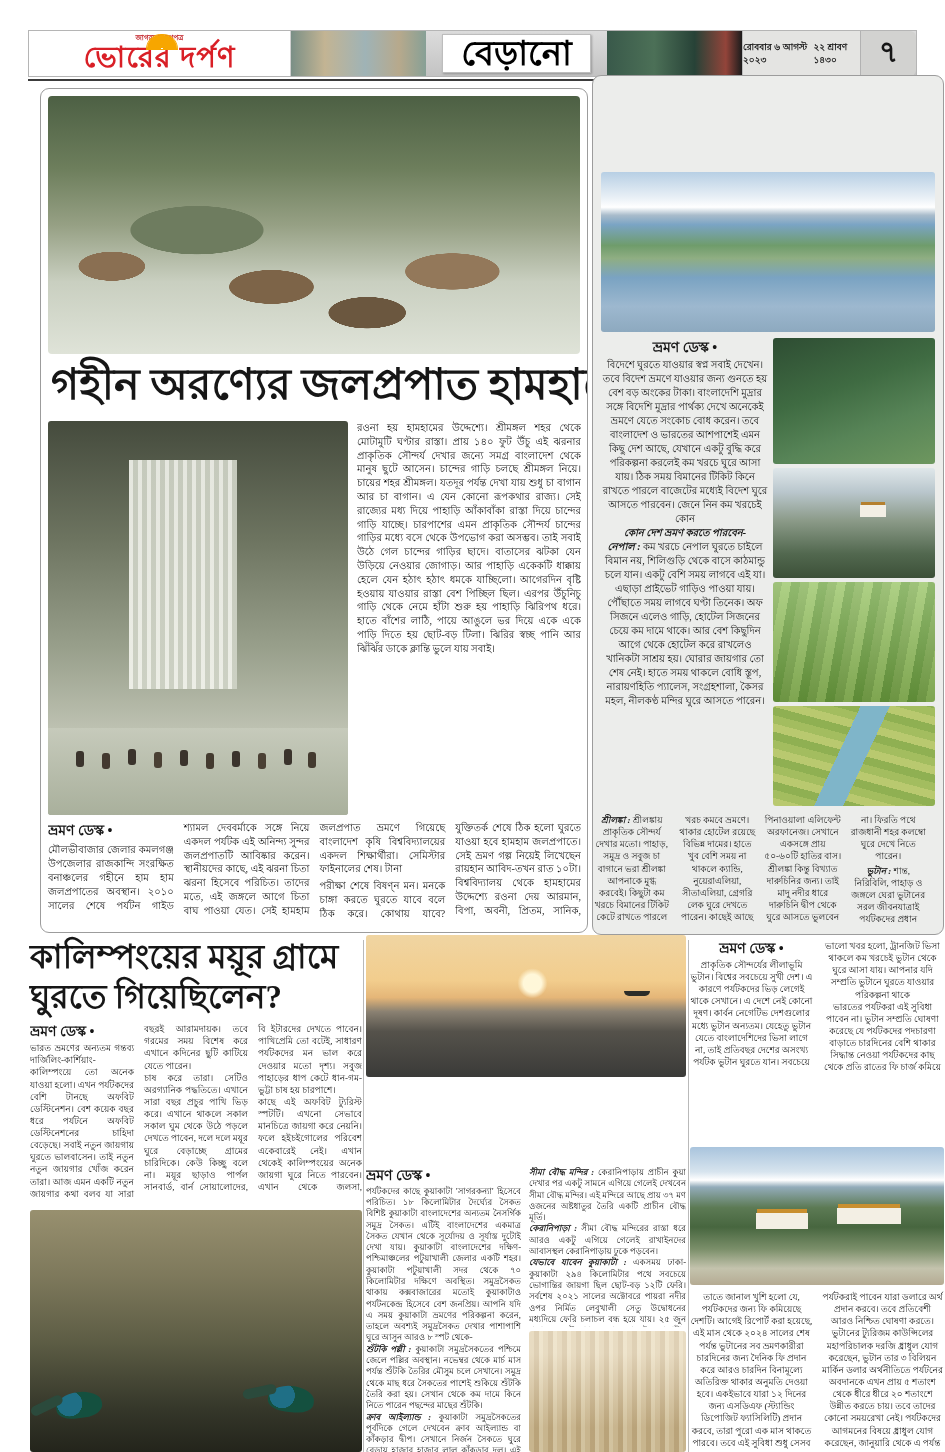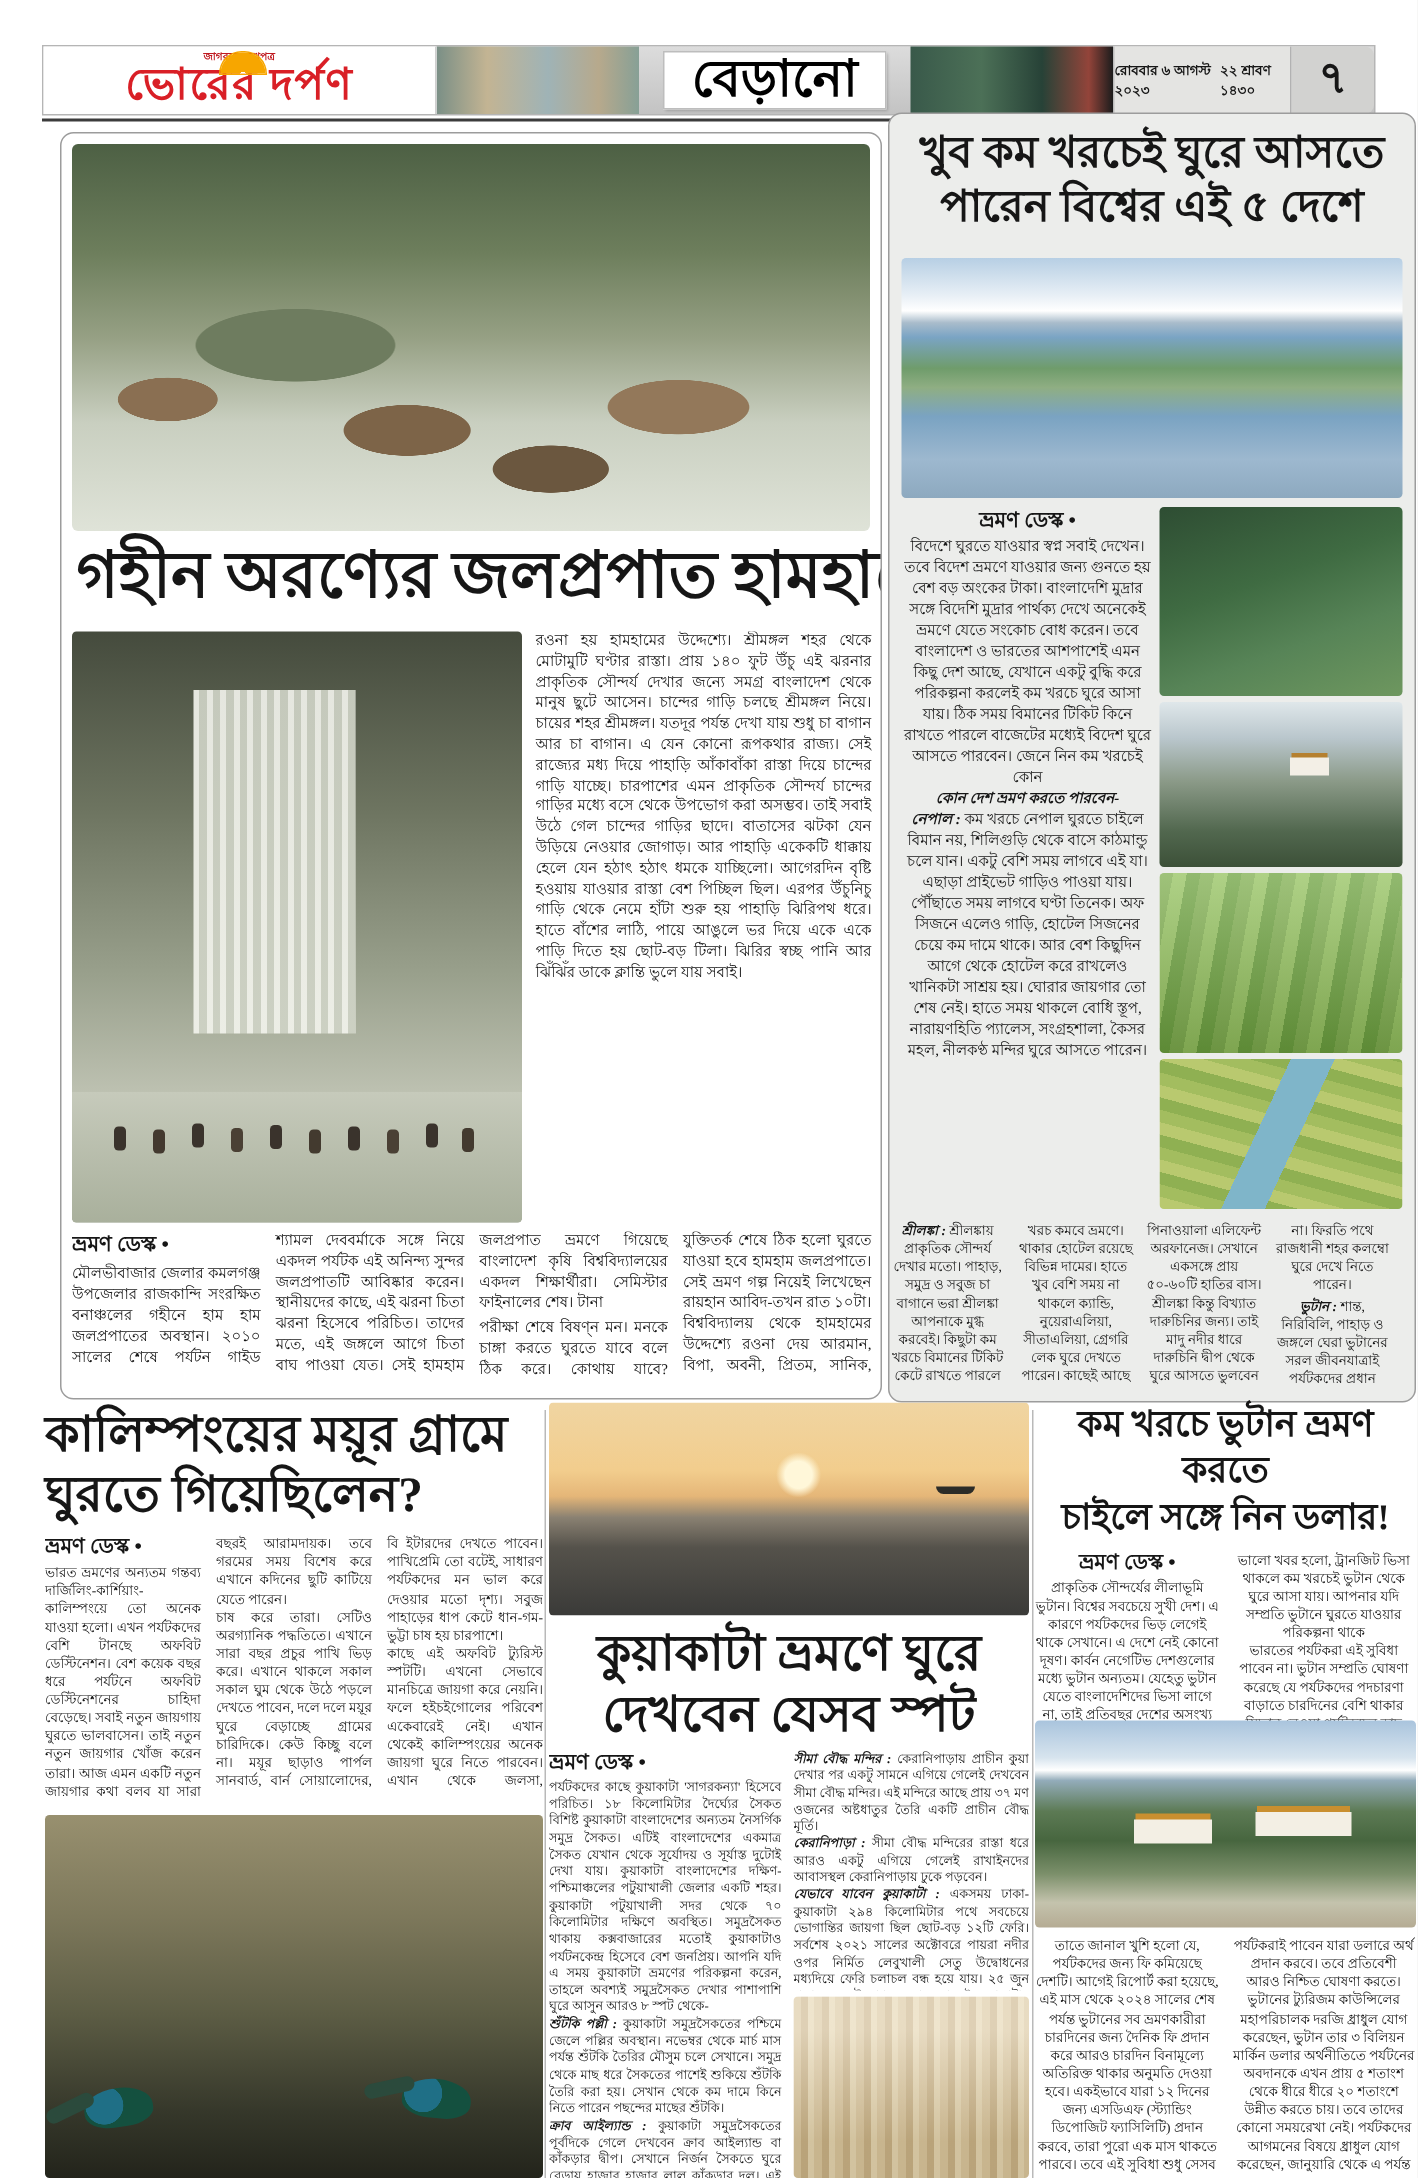--- a/index.html
+++ b/index.html
@@ -177,24 +177,20 @@
     </div>
     <div class="body-txt" id="hamham-bottom">
       <p><span class="byline">ভ্রমণ ডেস্ক •</span></p>
       <p>মৌলভীবাজার জেলার কমলগঞ্জ উপজেলার রাজকান্দি সংরক্ষিত বনাঞ্চলের গহীনে হাম হাম জলপ্রপাতের অবস্থান। ২০১০ সালের শেষে পর্যটন গাইড শ্যামল দেববর্মাকে সঙ্গে নিয়ে একদল পর্যটক এই অনিন্দ্য সুন্দর জলপ্রপাতটি আবিষ্কার করেন। স্থানীয়দের কাছে, এই ঝরনা চিতা ঝরনা হিসেবে পরিচিত। তাদের মতে, এই জঙ্গলে আগে চিতা বাঘ পাওয়া যেত। সেই হামহাম জলপ্রপাত ভ্রমণে গিয়েছে বাংলাদেশ কৃষি বিশ্ববিদ্যালয়ের একদল শিক্ষার্থীরা। সেমিস্টার ফাইনালের শেষ। টানা</p>
       <p>পরীক্ষা শেষে বিষণ্ন মন। মনকে চাঙ্গা করতে ঘুরতে যাবে বলে ঠিক করে। কোথায় যাবে? যুক্তিতর্ক শেষে ঠিক হলো ঘুরতে যাওয়া হবে হামহাম জলপ্রপাতে। সেই ভ্রমণ গল্প নিয়েই লিখেছেন রায়হান আবিদ-তখন রাত ১০টা। বিশ্ববিদ্যালয় থেকে হামহামের উদ্দেশ্যে রওনা দেয় আরমান, বিপা, অবনী, প্রিতম, সানিক, বাকিয়া, অনি, লিজা ও অর্ণ। ঘুরতে যাওয়ার আনন্দে সবার চোখ থেকে ঘুম পালিয়ে গেল। ভোর ৪টা বাজে তারা শ্রীমঙ্গল পৌঁছায়। চোখে তখন আধো আধো ঘুম। আগে থেকেই বুকিং নিয়ে রাখা চান্দের গাড়ি নিয়ে</p>
 
     </div>
   </div>
 
   <div class="abox" id="five-box">
-    <h2 id="five-headline">
-      <div>খুব কম খরচেই ঘুরে আসতে</div>
-      <div>পারেন বিশ্বের এই ৫ দেশে</div>
-    </h2>
     <div class="photo pokhara-photo"></div>
     <div id="five-col1">
       <p><span class="byline">ভ্রমণ ডেস্ক •</span></p>
       <p>বিদেশে ঘুরতে যাওয়ার স্বপ্ন সবাই দেখেন। তবে বিদেশ ভ্রমণে যাওয়ার জন্য গুনতে হয় বেশ বড় অংকের টাকা। বাংলাদেশি মুদ্রার সঙ্গে বিদেশি মুদ্রার পার্থক্য দেখে অনেকেই ভ্রমণে যেতে সংকোচ বোধ করেন। তবে বাংলাদেশ ও ভারতের আশপাশেই এমন কিছু দেশ আছে, যেখানে একটু বুদ্ধি করে পরিকল্পনা করলেই কম খরচে ঘুরে আসা যায়। ঠিক সময় বিমানের টিকিট কিনে রাখতে পারলে বাজেটের মধ্যেই বিদেশ ঘুরে আসতে পারবেন। জেনে নিন কম খরচেই কোন</p>
       <p class="lead">কোন দেশ ভ্রমণ করতে পারবেন-</p>
       <p>
         <span class="lead">নেপাল :</span>
         <span>কম খরচে নেপাল ঘুরতে চাইলে বিমান নয়, শিলিগুড়ি থেকে বাসে কাঠমান্ডু চলে যান। একটু বেশি সময় লাগবে এই যা। এছাড়া প্রাইভেট গাড়িও পাওয়া যায়। পৌঁছাতে সময় লাগবে ঘণ্টা তিনেক। অফ সিজনে এলেও গাড়ি, হোটেল সিজনের চেয়ে কম দামে থাকে। আর বেশ কিছুদিন আগে থেকে হোটেল করে রাখলেও খানিকটা সাশ্রয় হয়। ঘোরার জায়গার তো শেষ নেই। হাতে সময় থাকলে বোধি স্তূপ, নারায়ণহিতি প্যালেস, সংগ্রহশালা, কৈসর মহল, নীলকণ্ঠ মন্দির ঘুরে আসতে পারেন।</span>
       </p>
     </div>
@@ -233,24 +229,20 @@
       <span class="p2"></span>
     </div>
   </div>
 
   <div class="vrule" style="left:363px;top:940px;height:512px"></div>
 
   <div id="kuakata">
     <div class="photo beach-photo">
       <span class="boat"></span>
     </div>
-    <h2 id="kuakata-headline">
-      <div>কুয়াকাটা ভ্রমণে ঘুরে</div>
-      <div>দেখবেন যেসব স্পট</div>
-    </h2>
     <div id="kuakata-cols">
       <div id="kuakata-col-left">
         <p><span class="byline">ভ্রমণ ডেস্ক •</span></p>
         <p>পর্যটকদের কাছে কুয়াকাটা 'সাগরকন্যা' হিসেবে পরিচিত। ১৮ কিলোমিটার দৈর্ঘ্যের সৈকত বিশিষ্ট কুয়াকাটা বাংলাদেশের অন্যতম নৈসর্গিক সমুদ্র সৈকত। এটিই বাংলাদেশের একমাত্র সৈকত যেখান থেকে সূর্যোদয় ও সূর্যাস্ত দুটোই দেখা যায়। কুয়াকাটা বাংলাদেশের দক্ষিণ-পশ্চিমাঞ্চলের পটুয়াখালী জেলার একটি শহর। কুয়াকাটা পটুয়াখালী সদর থেকে ৭০ কিলোমিটার দক্ষিণে অবস্থিত। সমুদ্রসৈকত থাকায় কক্সবাজারের মতোই কুয়াকাটাও পর্যটনকেন্দ্র হিসেবে বেশ জনপ্রিয়। আপনি যদি এ সময় কুয়াকাটা ভ্রমণের পরিকল্পনা করেন, তাহলে অবশ্যই সমুদ্রসৈকত দেখার পাশাপাশি ঘুরে আসুন আরও ৮ স্পট থেকে-</p>
         <p><span class="lead">শুঁটকি পল্লী :</span>
            <span>কুয়াকাটা সমুদ্রসৈকতের পশ্চিমে জেলে পল্লির অবস্থান। নভেম্বর থেকে মার্চ মাস পর্যন্ত শুঁটকি তৈরির মৌসুম চলে সেখানে। সমুদ্র থেকে মাছ ধরে সৈকতের পাশেই শুকিয়ে শুঁটকি তৈরি করা হয়। সেখান থেকে কম দামে কিনে নিতে পারেন পছন্দের মাছের শুঁটকি।</span></p>
         <p><span class="lead">ক্রাব আইল্যান্ড :</span>
            <span>কুয়াকাটা সমুদ্রসৈকতের পূর্বদিকে গেলে দেখবেন ক্রাব আইল্যান্ড বা কাঁকড়ার দ্বীপ। সেখানে নির্জন সৈকতে ঘুরে বেড়ায় হাজার হাজার লাল কাঁকড়ার দল। এই দৃশ্য আপনাকে মুগ্ধ করবেই।</span></p>
 
       </div>
@@ -262,24 +254,20 @@
         <p><span class="lead">যেভাবে যাবেন কুয়াকাটা :</span>
            <span>একসময় ঢাকা-কুয়াকাটা ২৯৪ কিলোমিটার পথে সবচেয়ে ভোগান্তির জায়গা ছিল ছোট-বড় ১২টি ফেরি। সর্বশেষ ২০২১ সালের অক্টোবরে পায়রা নদীর ওপর নির্মিত লেবুখালী সেতু উদ্বোধনের মধ্যদিয়ে ফেরি চলাচল বন্ধ হয়ে যায়। ২৫ জুন পদ্মা সেতু উদ্বোধনের পর থেকেই কুয়াকাটার সঙ্গে মেলবন্ধন তৈরি হচ্ছে দেশের সব জেলার। এখন বিভিন্ন বিলাসবহুল বাসে চড়ে খুব কম সময়ের মধ্যেই পৌঁছাতে পারবেন কুয়াকাটায়।</span></p>
       </div>
       <div class="photo driedfish-photo"></div>
     </div>
   </div>
 
   <div class="vrule" style="left:688px;top:940px;height:512px"></div>
 
   <div id="bhutan">
-    <h2 id="bhutan-headline">
-      <div>কম খরচে ভুটান ভ্রমণ করতে</div>
-      <div>চাইলে সঙ্গে নিন ডলার!</div>
-    </h2>
     <div id="bhutan-top">
       <p class="tiny-center"><span class="byline">ভ্রমণ ডেস্ক •</span></p>
       <p>প্রাকৃতিক সৌন্দর্যের লীলাভূমি ভুটান। বিশ্বের সবচেয়ে সুখী দেশ। এ কারণে পর্যটকদের ভিড় লেগেই থাকে সেখানে। এ দেশে নেই কোনো দূষণ। কার্বন নেগেটিভ দেশগুলোর মধ্যে ভুটান অন্যতম। যেহেতু ভুটান যেতে বাংলাদেশিদের ভিসা লাগে না, তাই প্রতিবছর দেশের অসংখ্য পর্যটক ভুটান ঘুরতে যান। সবচেয়ে ভালো খবর হলো, ট্রানজিট ভিসা থাকলে কম খরচেই ভুটান থেকে ঘুরে আসা যায়। আপনার যদি সম্প্রতি ভুটানে ঘুরতে যাওয়ার পরিকল্পনা থাকে</p>
       <p>ভারতের পর্যটকরা এই সুবিধা পাবেন না। ভুটান সম্প্রতি ঘোষণা করেছে যে পর্যটকদের পদচারণা বাড়াতে চারদিনের বেশি থাকার সিদ্ধান্ত নেওয়া পর্যটকদের কাছ থেকে প্রতি রাতের ফি চার্জ কমিয়ে নেবে। সুন্দর হিমালয় রাজ্যটি গত বছরের সেপ্টেম্বরে পর্যটকদের জন্য তার সীমানা আবার খুলে দেয়। তখন থেকেই এটি প্রায় তিন দশক ধরে ধার্য করা হয়েছে ৬৫ ডলার। 'টেকসই উন্নয়ন ফি' প্রতিরাতে পর্যটক প্রতি ২০০ মার্কিন ডলারে উন্নীত করেছে। ভুটান তার চূড়ার পবিত্রতা রক্ষার জন্য পর্বত</p>
     </div>
     <div class="photo monastery-photo">
       <span class="b1"></span>
       <span class="b2"></span>
     </div>
     <div id="bhutan-bottom">

